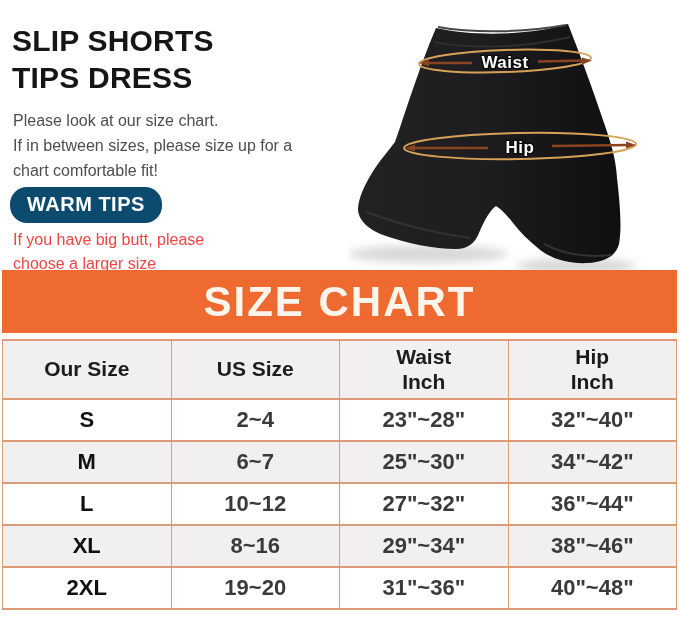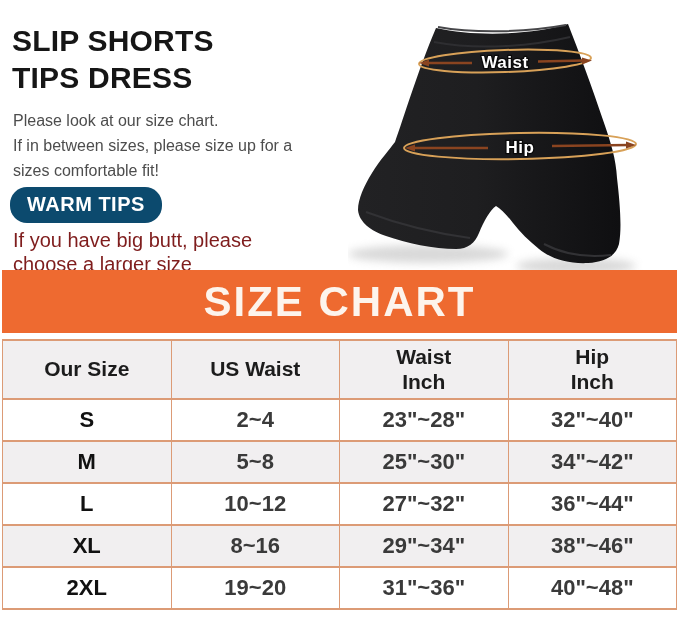--- a/index.html
+++ b/index.html
@@ -30,21 +30,21 @@
   .warm-tips {
     position: absolute; left: 10px; top: 171px;
     background: #0c4a6e; color: #ffffff;
     font-weight: bold; font-size: 20px; letter-spacing: 0.5px;
     padding: 6px 17px 7px 17px; border-radius: 17px;
     display: inline-block;
   }
 
   .tip-text {
     position: absolute; left: 13px; top: 212px;
-    font-size: 20px; line-height: 24px; color: #7f1d1d;
+    font-size: 16px; line-height: 24px; color: #ef4444;
   }
   .tip-text span { display: block; white-space: nowrap; }
 
   .figure { position: absolute; left: 348px; top: 0px; width: 326px; height: 262px; }
   .figure svg { width: 100%; height: 100%; display: block; }
 
   
   .chart-section { position: absolute; left: 0; top: 270px; width: 679px; height: 350px; }
 
   .banner {
@@ -81,21 +81,21 @@
   <section class="hero">
 
     <h1 class="headline">
       <span>SLIP SHORTS</span>
       <span>TIPS DRESS</span>
     </h1>
 
     <div class="intro">
       <span>Please look at our size chart.</span>
       <span>If in between sizes, please size up for a</span>
-      <span>sizes comfortable fit!</span>
+      <span>chart comfortable fit!</span>
     </div>
 
     <div class="warm-tips">WARM TIPS</div>
 
     <div class="tip-text">
       <span>If you have big butt, please</span>
       <span>choose a larger size</span>
     </div>
 
     <div class="figure">
@@ -158,37 +158,37 @@
   <section class="chart-section">
 
     <div class="banner">
       <span>SIZE CHART</span>
     </div>
 
     <table class="size-table">
       <thead>
         <tr>
           <th>Our Size</th>
-          <th>US Waist</th>
+          <th>US Size</th>
           <th>Waist
 Inch</th>
           <th>Hip
 Inch</th>
         </tr>
       </thead>
       <tbody>
         <tr>
           <td class="size-cell">S</td>
           <td>2~4</td>
           <td>23"~28"</td>
           <td>32"~40"</td>
         </tr>
         <tr class="alt">
           <td class="size-cell">M</td>
-          <td>5~8</td>
+          <td>6~7</td>
           <td>25"~30"</td>
           <td>34"~42"</td>
         </tr>
         <tr>
           <td class="size-cell">L</td>
           <td>10~12</td>
           <td>27"~32"</td>
           <td>36"~44"</td>
         </tr>
         <tr class="alt">

